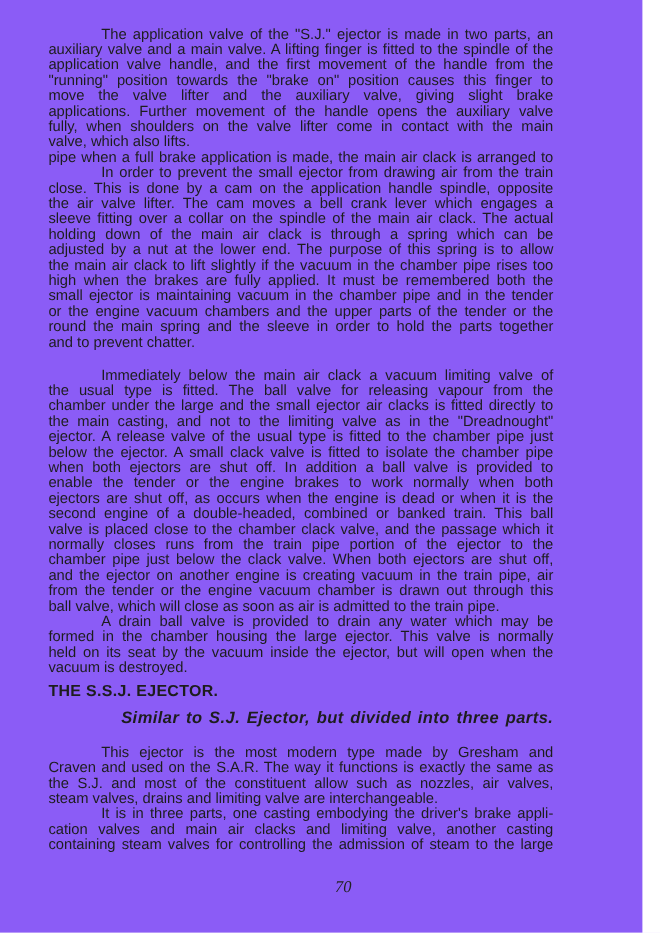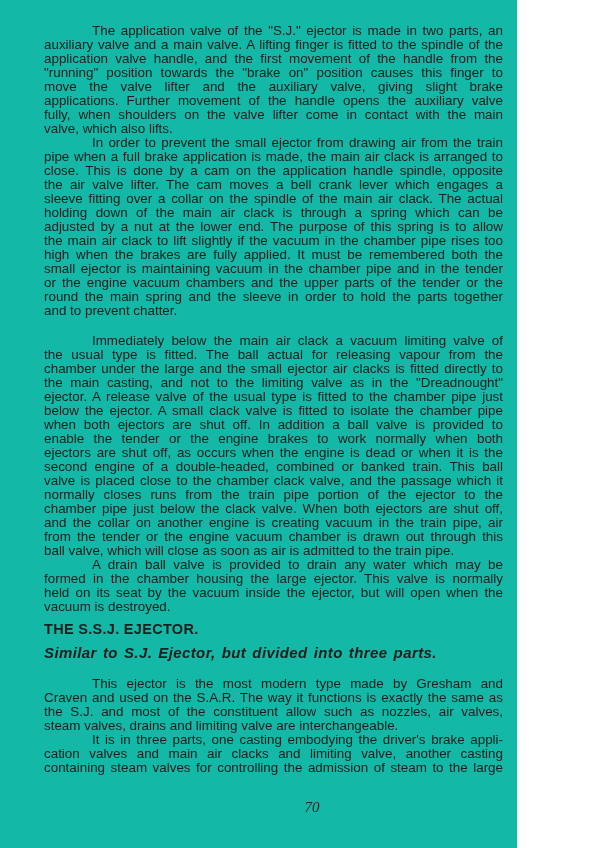--- a/index.html
+++ b/index.html
@@ -11,23 +11,23 @@
     width: 600px;
     height: 848px;
     position: relative;
     overflow: hidden;
     font-family: "Liberation Sans", sans-serif;
     color: #1d1d1d;
   }
   .page {
     position: absolute;
     top: 0; left: 0;
-    width: 517px;
+    width: 584px;
     height: 848px;
-    background: #14b8a6;
+    background: #8b5cf6;
   }
   .text-block {
     position: absolute;
     top: 24px;
     left: 44px;
     width: 459px;
   }
   .paragraph {
     margin: 0;
   }
@@ -55,21 +55,21 @@
     font-weight: bold;
     text-align: left;
     letter-spacing: 0.3px;
   }
   .subheading {
     margin: 7px 0 0 0;
     font-size: 15px;
     line-height: 17px;
     font-weight: bold;
     font-style: italic;
-    text-align: left;
+    text-align: right;
     letter-spacing: 0.4px;
     word-spacing: 1.5px;
   }
   .paras-bottom {
     margin-top: 16px;
   }
   .page-number {
     position: absolute;
     top: 799px;
     left: 12px;
@@ -91,49 +91,49 @@
           <div class="line first">The application valve of the "S.J." ejector is made in two parts, an</div>
           <div class="line">auxiliary valve and a main valve. A lifting finger is fitted to the spindle of the</div>
           <div class="line">application valve handle, and the first movement of the handle from the</div>
           <div class="line">"running" position towards the "brake on" position causes this finger to</div>
           <div class="line">move the valve lifter and the auxiliary valve, giving slight brake</div>
           <div class="line">applications. Further movement of the handle opens the auxiliary valve</div>
           <div class="line">fully, when shoulders on the valve lifter come in contact with the main</div>
           <div class="line lastline">valve, which also lifts.</div>
         </div>
         <div class="paragraph">
+          <div class="line">pipe when a full brake application is made, the main air clack is arranged to</div>
           <div class="line first">In order to prevent the small ejector from drawing air from the train</div>
-          <div class="line">pipe when a full brake application is made, the main air clack is arranged to</div>
           <div class="line">close. This is done by a cam on the application handle spindle, opposite</div>
           <div class="line">the air valve lifter. The cam moves a bell crank lever which engages a</div>
           <div class="line">sleeve fitting over a collar on the spindle of the main air clack. The actual</div>
           <div class="line">holding down of the main air clack is through a spring which can be</div>
           <div class="line">adjusted by a nut at the lower end. The purpose of this spring is to allow</div>
           <div class="line">the main air clack to lift slightly if the vacuum in the chamber pipe rises too</div>
           <div class="line">high when the brakes are fully applied. It must be remembered both the</div>
           <div class="line">small ejector is maintaining vacuum in the chamber pipe and in the tender</div>
           <div class="line">or the engine vacuum chambers and the upper parts of the tender or the</div>
           <div class="line">round the main spring and the sleeve in order to hold the parts together</div>
           <div class="line lastline">and to prevent chatter.</div>
         </div>
         <div class="paragraph gap-before">
           <div class="line first">Immediately below the main air clack a vacuum limiting valve of</div>
-          <div class="line">the usual type is fitted. The ball actual for releasing vapour from the</div>
+          <div class="line">the usual type is fitted. The ball valve for releasing vapour from the</div>
           <div class="line">chamber under the large and the small ejector air clacks is fitted directly to</div>
           <div class="line">the main casting, and not to the limiting valve as in the "Dreadnought"</div>
           <div class="line">ejector. A release valve of the usual type is fitted to the chamber pipe just</div>
           <div class="line">below the ejector. A small clack valve is fitted to isolate the chamber pipe</div>
           <div class="line">when both ejectors are shut off. In addition a ball valve is provided to</div>
           <div class="line">enable the tender or the engine brakes to work normally when both</div>
           <div class="line">ejectors are shut off, as occurs when the engine is dead or when it is the</div>
           <div class="line">second engine of a double-headed, combined or banked train. This ball</div>
           <div class="line">valve is placed close to the chamber clack valve, and the passage which it</div>
           <div class="line">normally closes runs from the train pipe portion of the ejector to the</div>
           <div class="line">chamber pipe just below the clack valve. When both ejectors are shut off,</div>
-          <div class="line">and the collar on another engine is creating vacuum in the train pipe, air</div>
+          <div class="line">and the ejector on another engine is creating vacuum in the train pipe, air</div>
           <div class="line">from the tender or the engine vacuum chamber is drawn out through this</div>
           <div class="line lastline">ball valve, which will close as soon as air is admitted to the train pipe.</div>
         </div>
         <div class="paragraph">
           <div class="line first">A drain ball valve is provided to drain any water which may be</div>
           <div class="line">formed in the chamber housing the large ejector. This valve is normally</div>
           <div class="line">held on its seat by the vacuum inside the ejector, but will open when the</div>
           <div class="line lastline">vacuum is destroyed.</div>
         </div>
       </div>

